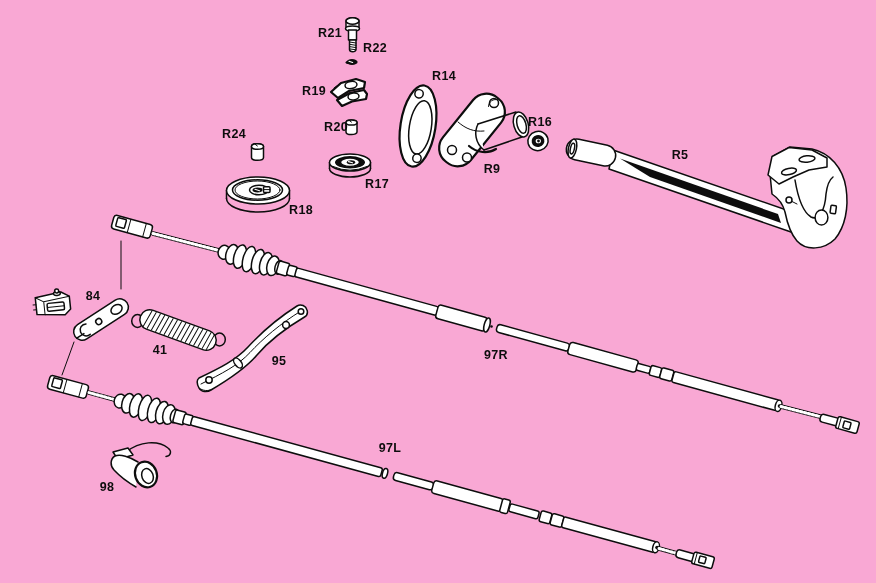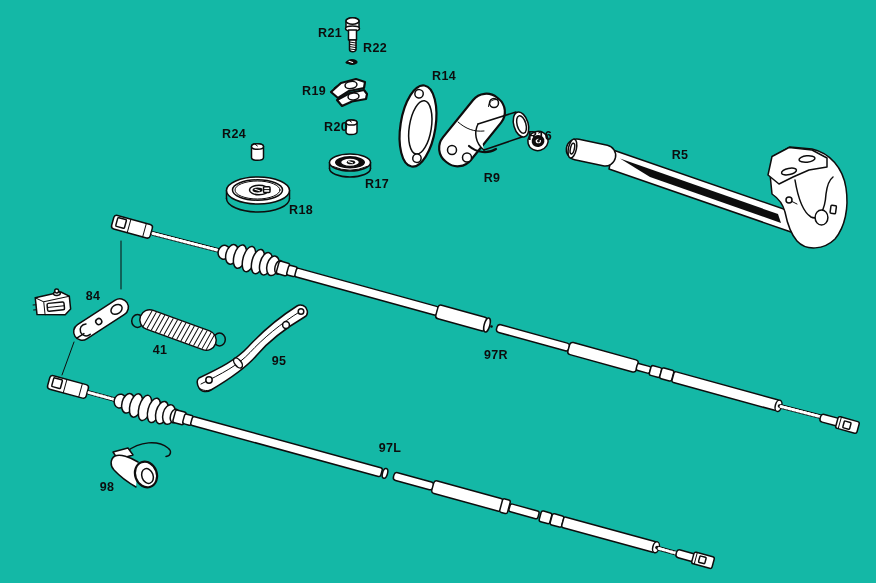--- a/index.html
+++ b/index.html
@@ -1,16 +1,16 @@
 <!DOCTYPE html>
 <html><head>
 <meta charset="utf-8">
 <style>
   html,body{margin:0;padding:0;background:#fff;}
-  .stage{position:relative;width:876px;height:583px;background:#14b8a6;overflow:hidden;
+  .stage{position:relative;width:876px;height:583px;background:#f9a8d4;overflow:hidden;
          font-family:"Liberation Sans",sans-serif;}
   .stage svg{position:absolute;left:0;top:0;}
   .label{position:absolute;transform:translate(-50%,-50%);font-weight:700;font-size:12.5px;
          color:#0d0d0d;white-space:nowrap;letter-spacing:.3px;}
   
   #art path,#art rect,#art ellipse,#art circle,#art line,#art polygon{
       stroke:#0d0d0d;stroke-width:1.5;fill:none;stroke-linecap:round;stroke-linejoin:round;}
   #art .f{fill:#fff;}
   #art .k{fill:#0d0d0d;stroke:none;}
   #art .thin{stroke-width:1;}
@@ -279,23 +279,23 @@
     <path class="thin" d="M138,464.5 C141,461.5 146,460.5 150,462.5"></path>
   </g>
 
 </svg>
 
 <div class="label" style="left:330px;top:33px">R21</div>
 <div class="label" style="left:375px;top:48px">R22</div>
 <div class="label" style="left:314px;top:91px">R19</div>
 <div class="label" style="left:444px;top:76px">R14</div>
 <div class="label" style="left:336px;top:127px">R20</div>
-<div class="label" style="left:540px;top:136px">R16</div>
+<div class="label" style="left:540px;top:122px">R16</div>
 <div class="label" style="left:234px;top:134px">R24</div>
-<div class="label" style="left:492px;top:178px">R9</div>
+<div class="label" style="left:492px;top:169px">R9</div>
 <div class="label" style="left:680px;top:155px">R5</div>
 <div class="label" style="left:377px;top:184px">R17</div>
 <div class="label" style="left:301px;top:210px">R18</div>
 <div class="label" style="left:93px;top:296px">84</div>
 <div class="label" style="left:160px;top:350px">41</div>
 <div class="label" style="left:279px;top:361px">95</div>
 <div class="label" style="left:496px;top:355px">97R</div>
 <div class="label" style="left:390px;top:448px">97L</div>
 <div class="label" style="left:107px;top:487px">98</div>
 

